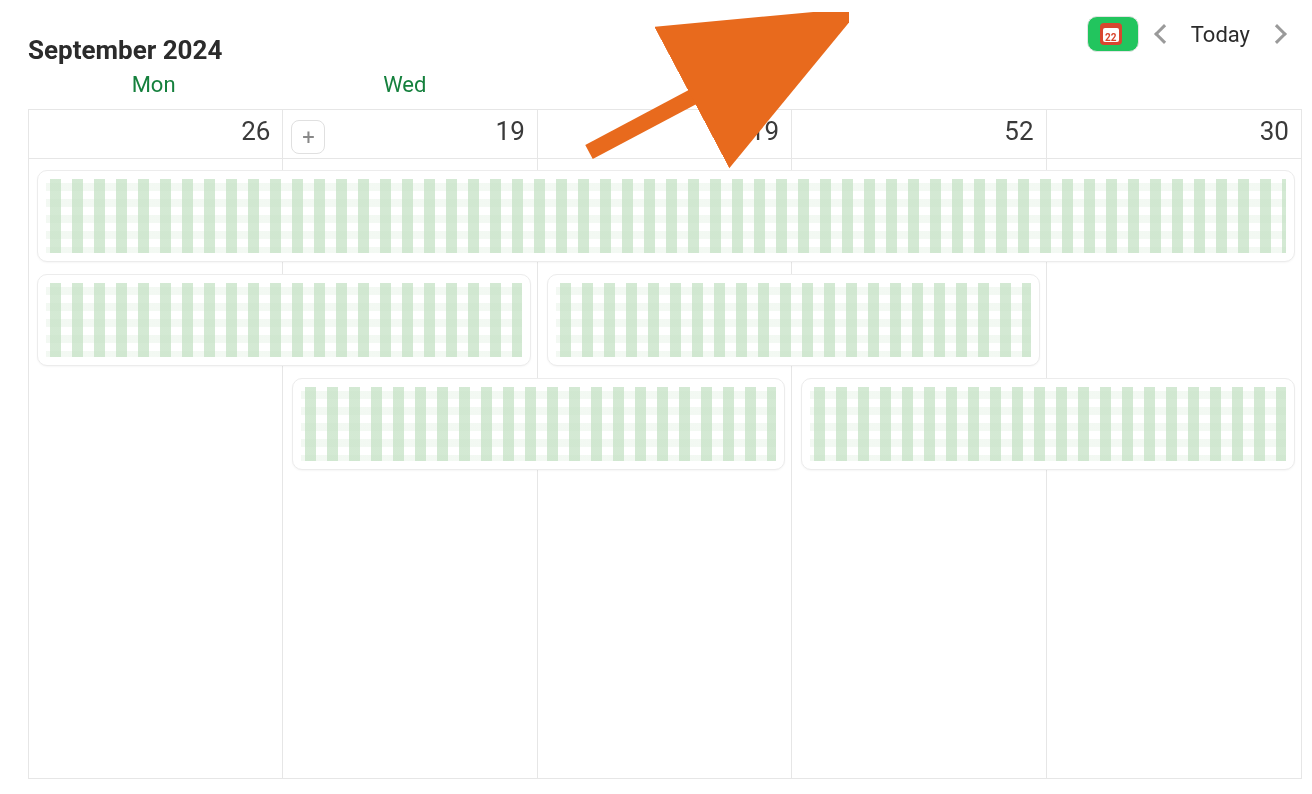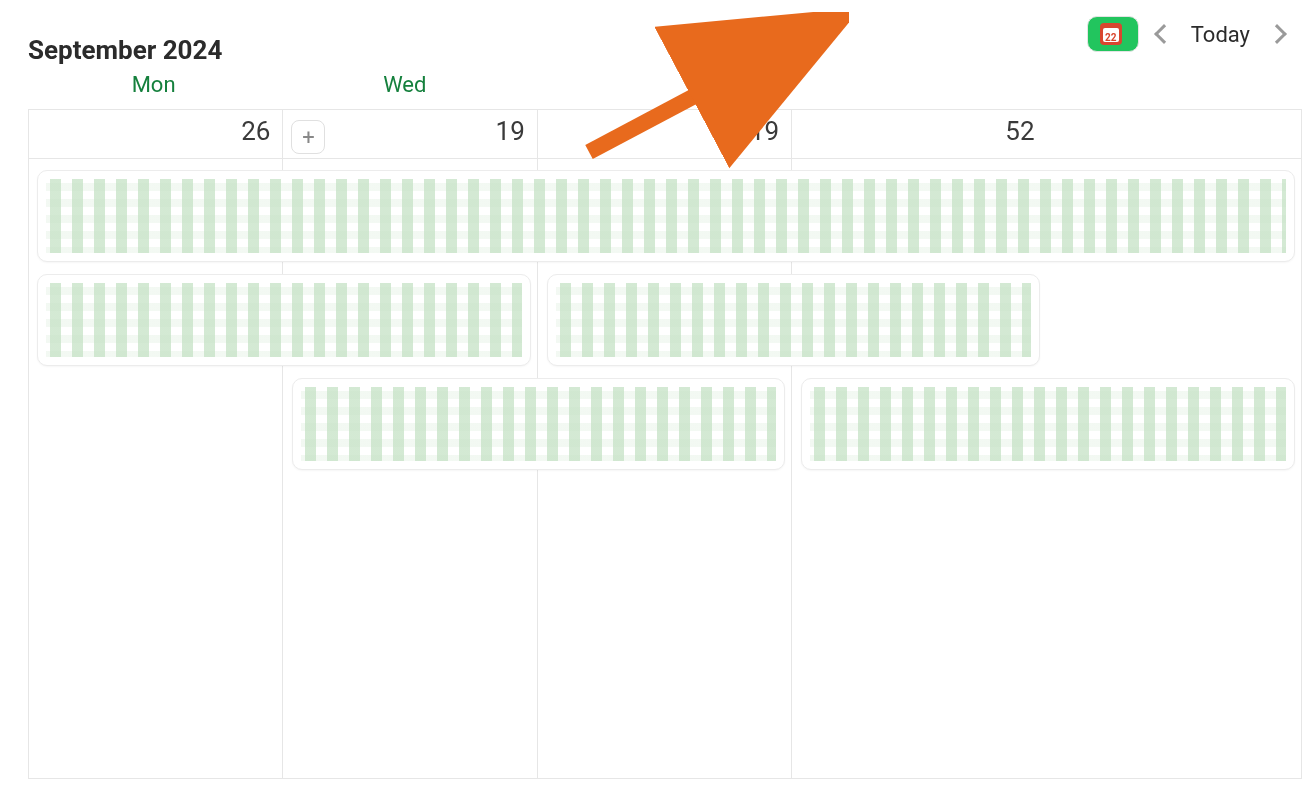--- a/index.html
+++ b/index.html
@@ -214,20 +214,23 @@
         <span>+</span>
       </div>
       <div class="daynum">19</div>
     </div>
     <div class="daycol">
       <div class="daynum">19</div>
     </div>
     <div class="daycol">
       <div class="daynum">52</div>
     </div>
+    <div class="daycol">
+      <div class="daynum">30</div>
+    </div>
   </div>
 
   <div class="events-layer" id="events-layer">
       <div class="event" style="left: 8px; width: 1258px; top: 60px; height: 92px;">
         <div class="censor"></div>
       </div>
       <div class="event" style="left: 8px; width: 493.6px; top: 164px; height: 92px;">
         <div class="censor"></div>
       </div>
       <div class="event" style="left: 517.6px; width: 493.6px; top: 164px; height: 92px;">

